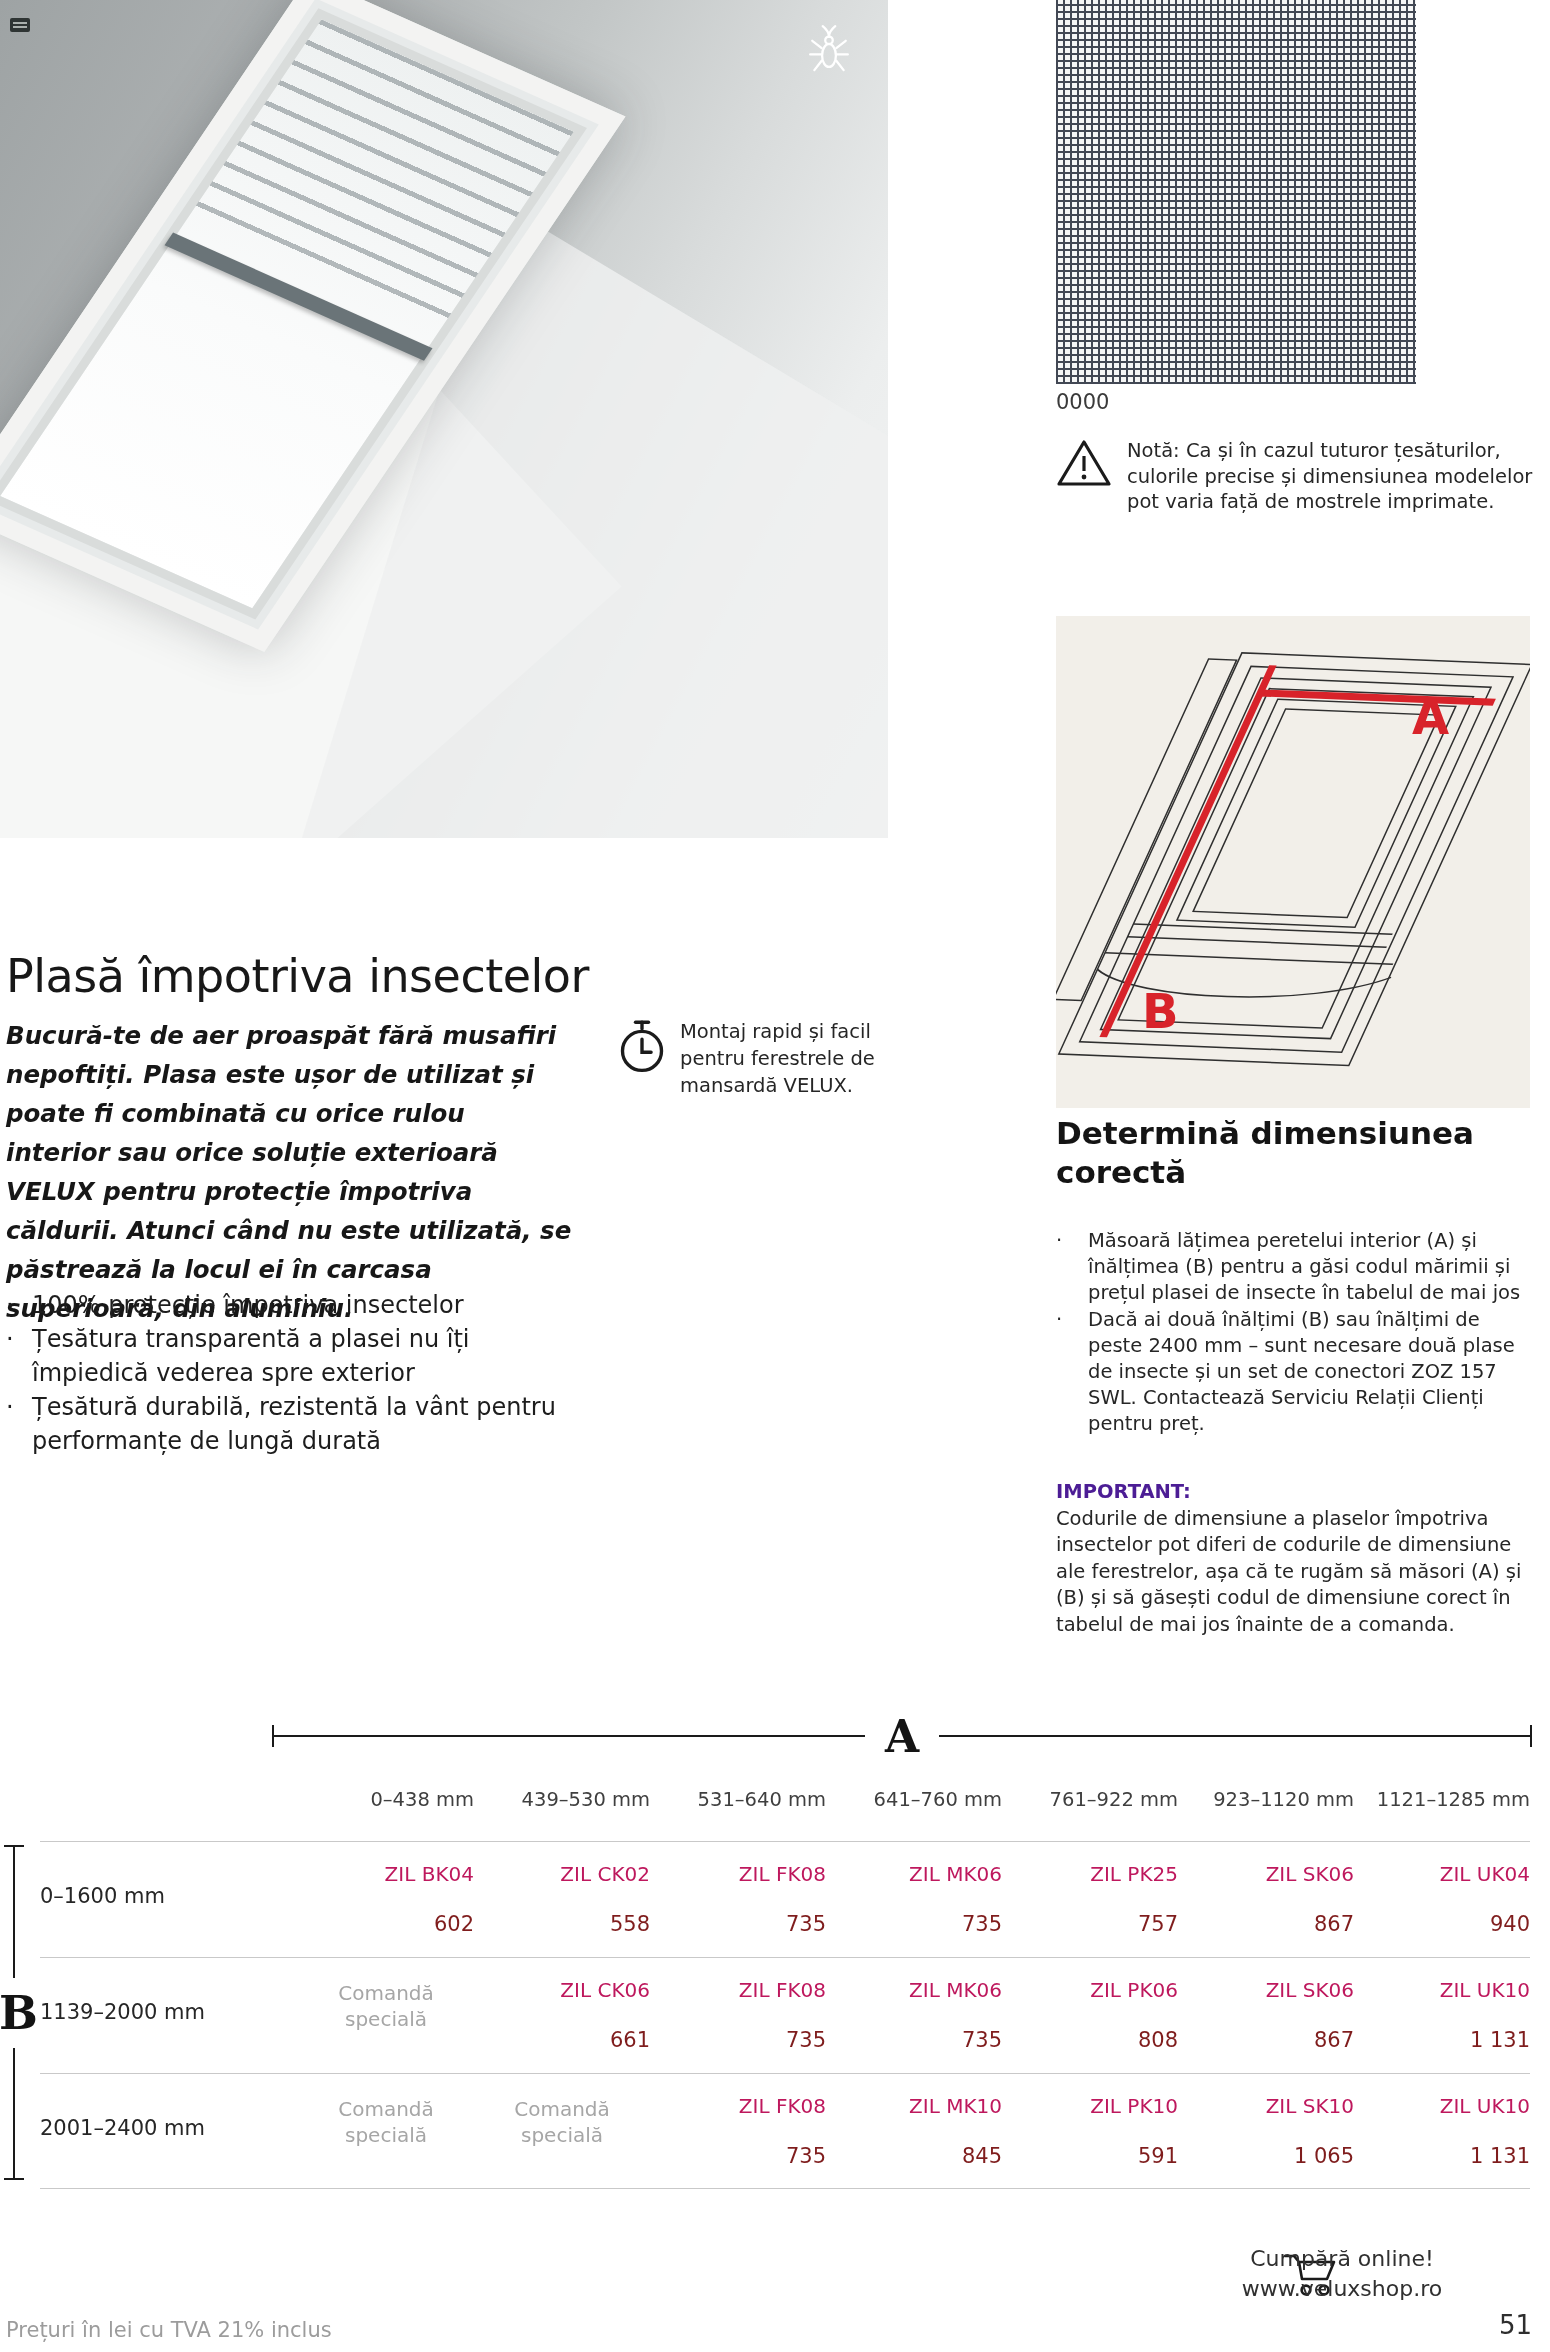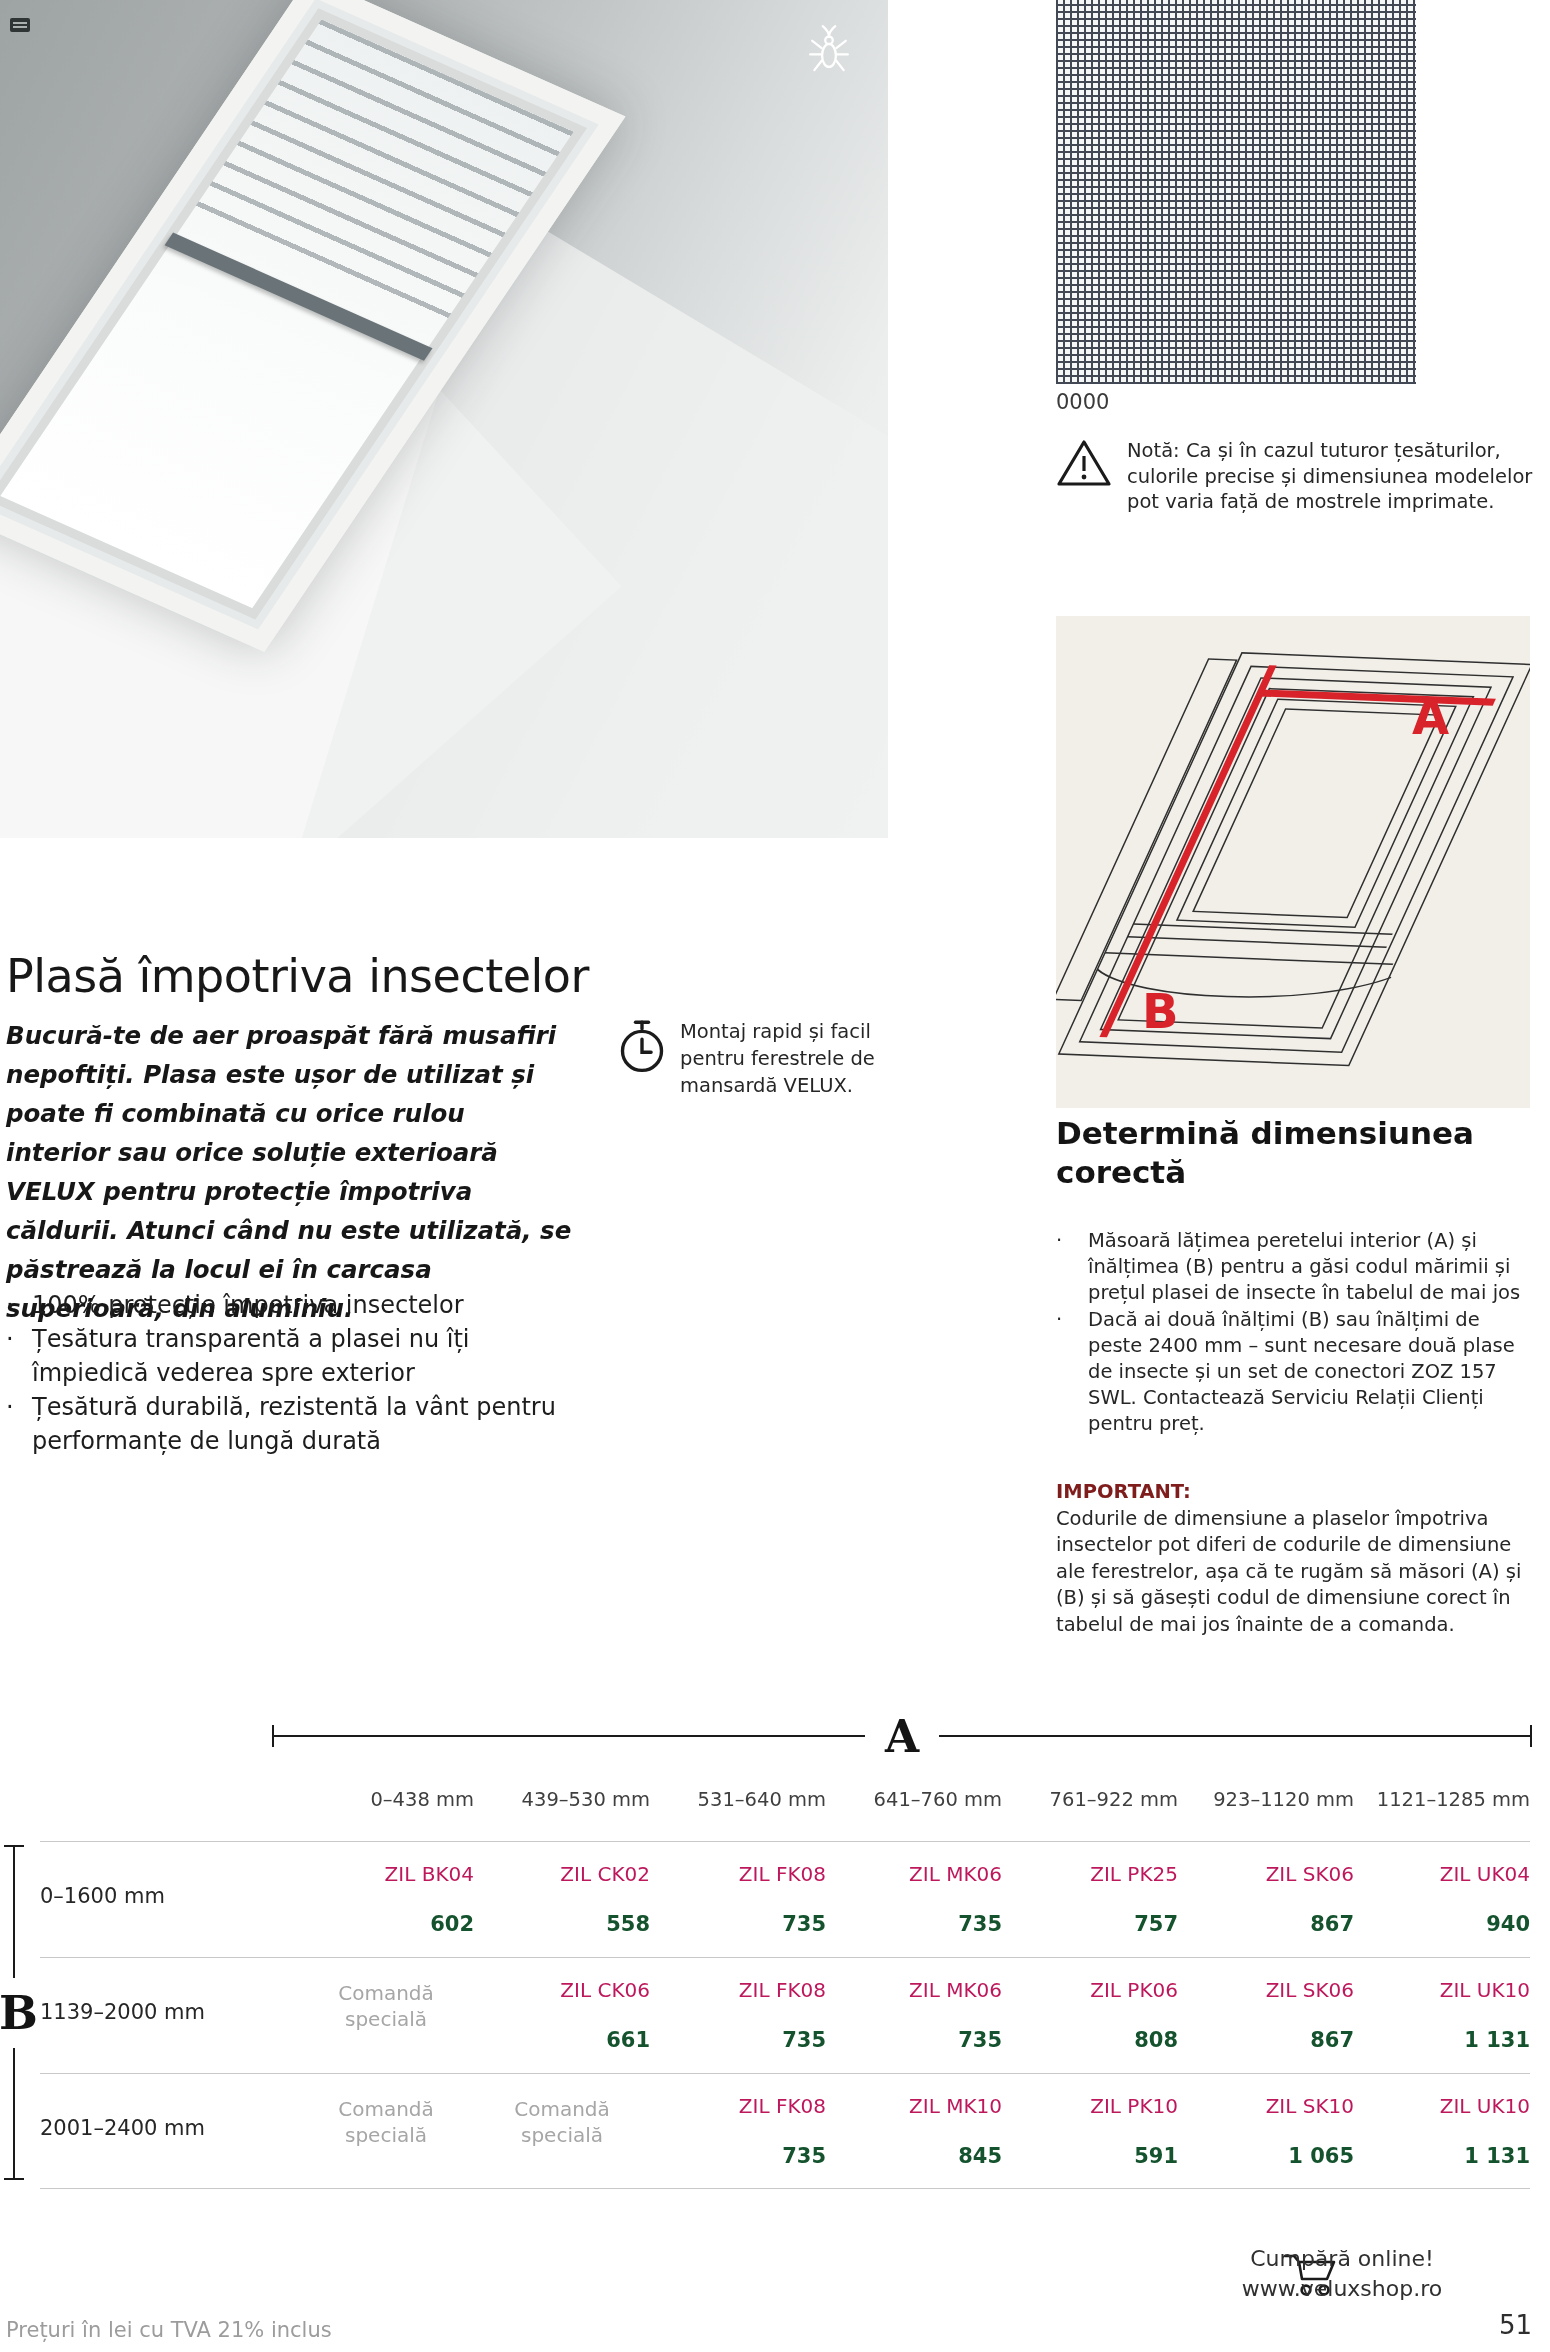--- a/index.html
+++ b/index.html
@@ -45,21 +45,21 @@
   .feat{display:flex;gap:16px;}
   .feat .dot{width:10px;flex:0 0 auto;}
   .quick{position:absolute;left:616px;top:1018px;width:304px;display:flex;gap:12px;align-items:flex-start;}
   .quick-text{flex:1;font-size:19.5px;line-height:27px;color:#262626;}
 
   
   .sizing-title{position:absolute;left:1056px;top:1114px;width:440px;font-size:31px;line-height:39px;font-weight:700;color:#141414;}
   .sizing-list{position:absolute;left:1056px;top:1228px;width:482px;font-size:19.5px;line-height:26px;color:#262626;}
   .sizing-list .feat{gap:22px;margin-bottom:1px;}
   .important{position:absolute;left:1056px;top:1479px;width:482px;font-size:19.5px;line-height:26.5px;color:#262626;}
-  .important .imp-title{font-weight:700;color:#7f1d1d;}
+  .important .imp-title{font-weight:700;color:#4c1d95;}
 
   
   .a-arrow{position:absolute;left:272px;top:1710px;width:1260px;height:52px;display:flex;align-items:center;gap:20px;}
   .a-line{flex:1;height:2px;background:#1a1a1a;position:relative;}
   .a-line.l::before,.a-line.r::after{content:"";position:absolute;top:-10px;width:2px;height:22px;background:#1a1a1a;}
   .a-line.l::before{left:0;}
   .a-line.r::after{right:0;}
   .ab-label{font-family:"DejaVu Serif","Liberation Serif",serif;font-weight:700;font-size:44px;color:#141414;}
 
   
@@ -73,21 +73,21 @@
   
   .thead{position:absolute;left:40px;top:1788px;width:1490px;display:grid;
          grid-template-columns:258px repeat(7,176px);}
   .thead .th{text-align:right;font-size:19.5px;color:#3f3f3f;}
   .tbody{position:absolute;left:40px;top:1841px;width:1490px;}
   .t-row{display:grid;grid-template-columns:258px repeat(7,176px);height:116px;border-top:1px solid #c9c9c9;box-sizing:border-box;}
   .t-row:last-child{border-bottom:1px solid #c9c9c9;}
   .range{padding-top:42px;font-size:21px;color:#262626;}
   .cell{text-align:right;padding-top:20px;}
   .code{font-size:20px;color:#be185d;}
-  .price{margin-top:26px;font-size:21px;font-weight:700;color:#14532d;}
+  .price{margin-top:26px;font-size:21px;font-weight:400;color:#7f1d1d;}
   .special{text-align:center;font-size:20px;line-height:26px;color:#a6a6a6;padding-top:2px;}
 
   
   .cart{position:absolute;left:1282px;top:2246px;width:58px;height:56px;}
   .buy{position:absolute;left:1152px;top:2244px;width:380px;text-align:center;font-size:22px;line-height:30px;color:#303030;}
   .buy a{color:#303030;text-decoration:none;}
   .price-note{position:absolute;left:6px;top:2318px;font-size:21px;color:#9c9c9c;}
   .page-num{position:absolute;right:18px;top:2310px;font-size:26px;color:#2e2e2e;}
 </style>
 </head>

